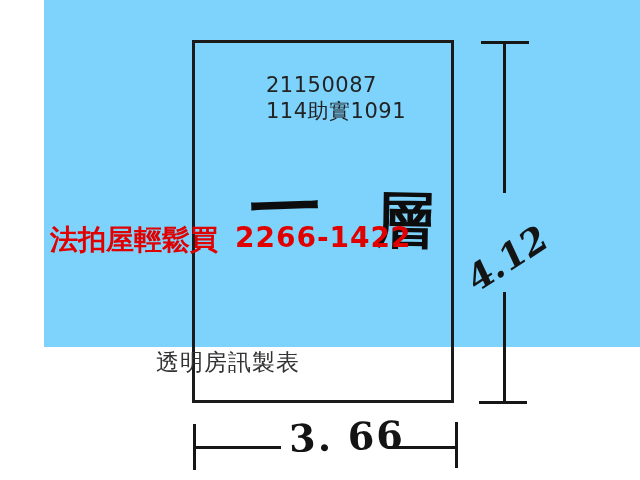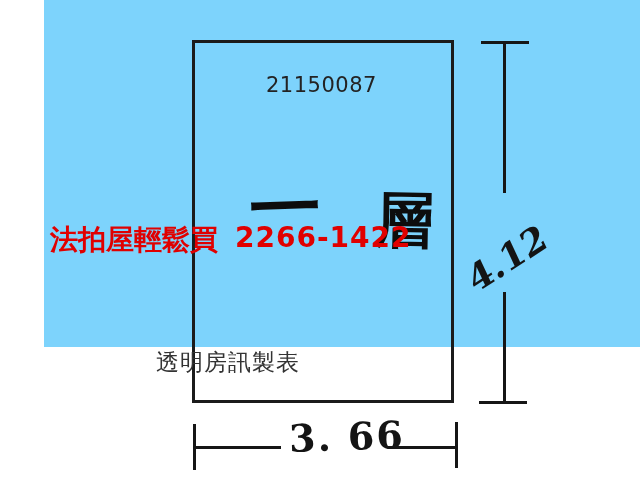--- a/index.html
+++ b/index.html
@@ -94,20 +94,21 @@
 </style>
 </head>
 <body>
 
 <div class="canvas">
 
   <div class="plan-rect"></div>
 
   <div class="case-block">
     <div>21150087</div>
+    <div>114助實1091</div>
   </div>
 
   <div class="floor-char one">一</div>
   <div class="floor-char ceng">層</div>
 
   <div class="maker-credit">透明房訊製表</div>
 
   <div class="dim-line h-tick-top"></div>
   <div class="dim-line h-seg-upper"></div>
   <div class="dim-line h-seg-lower"></div>

